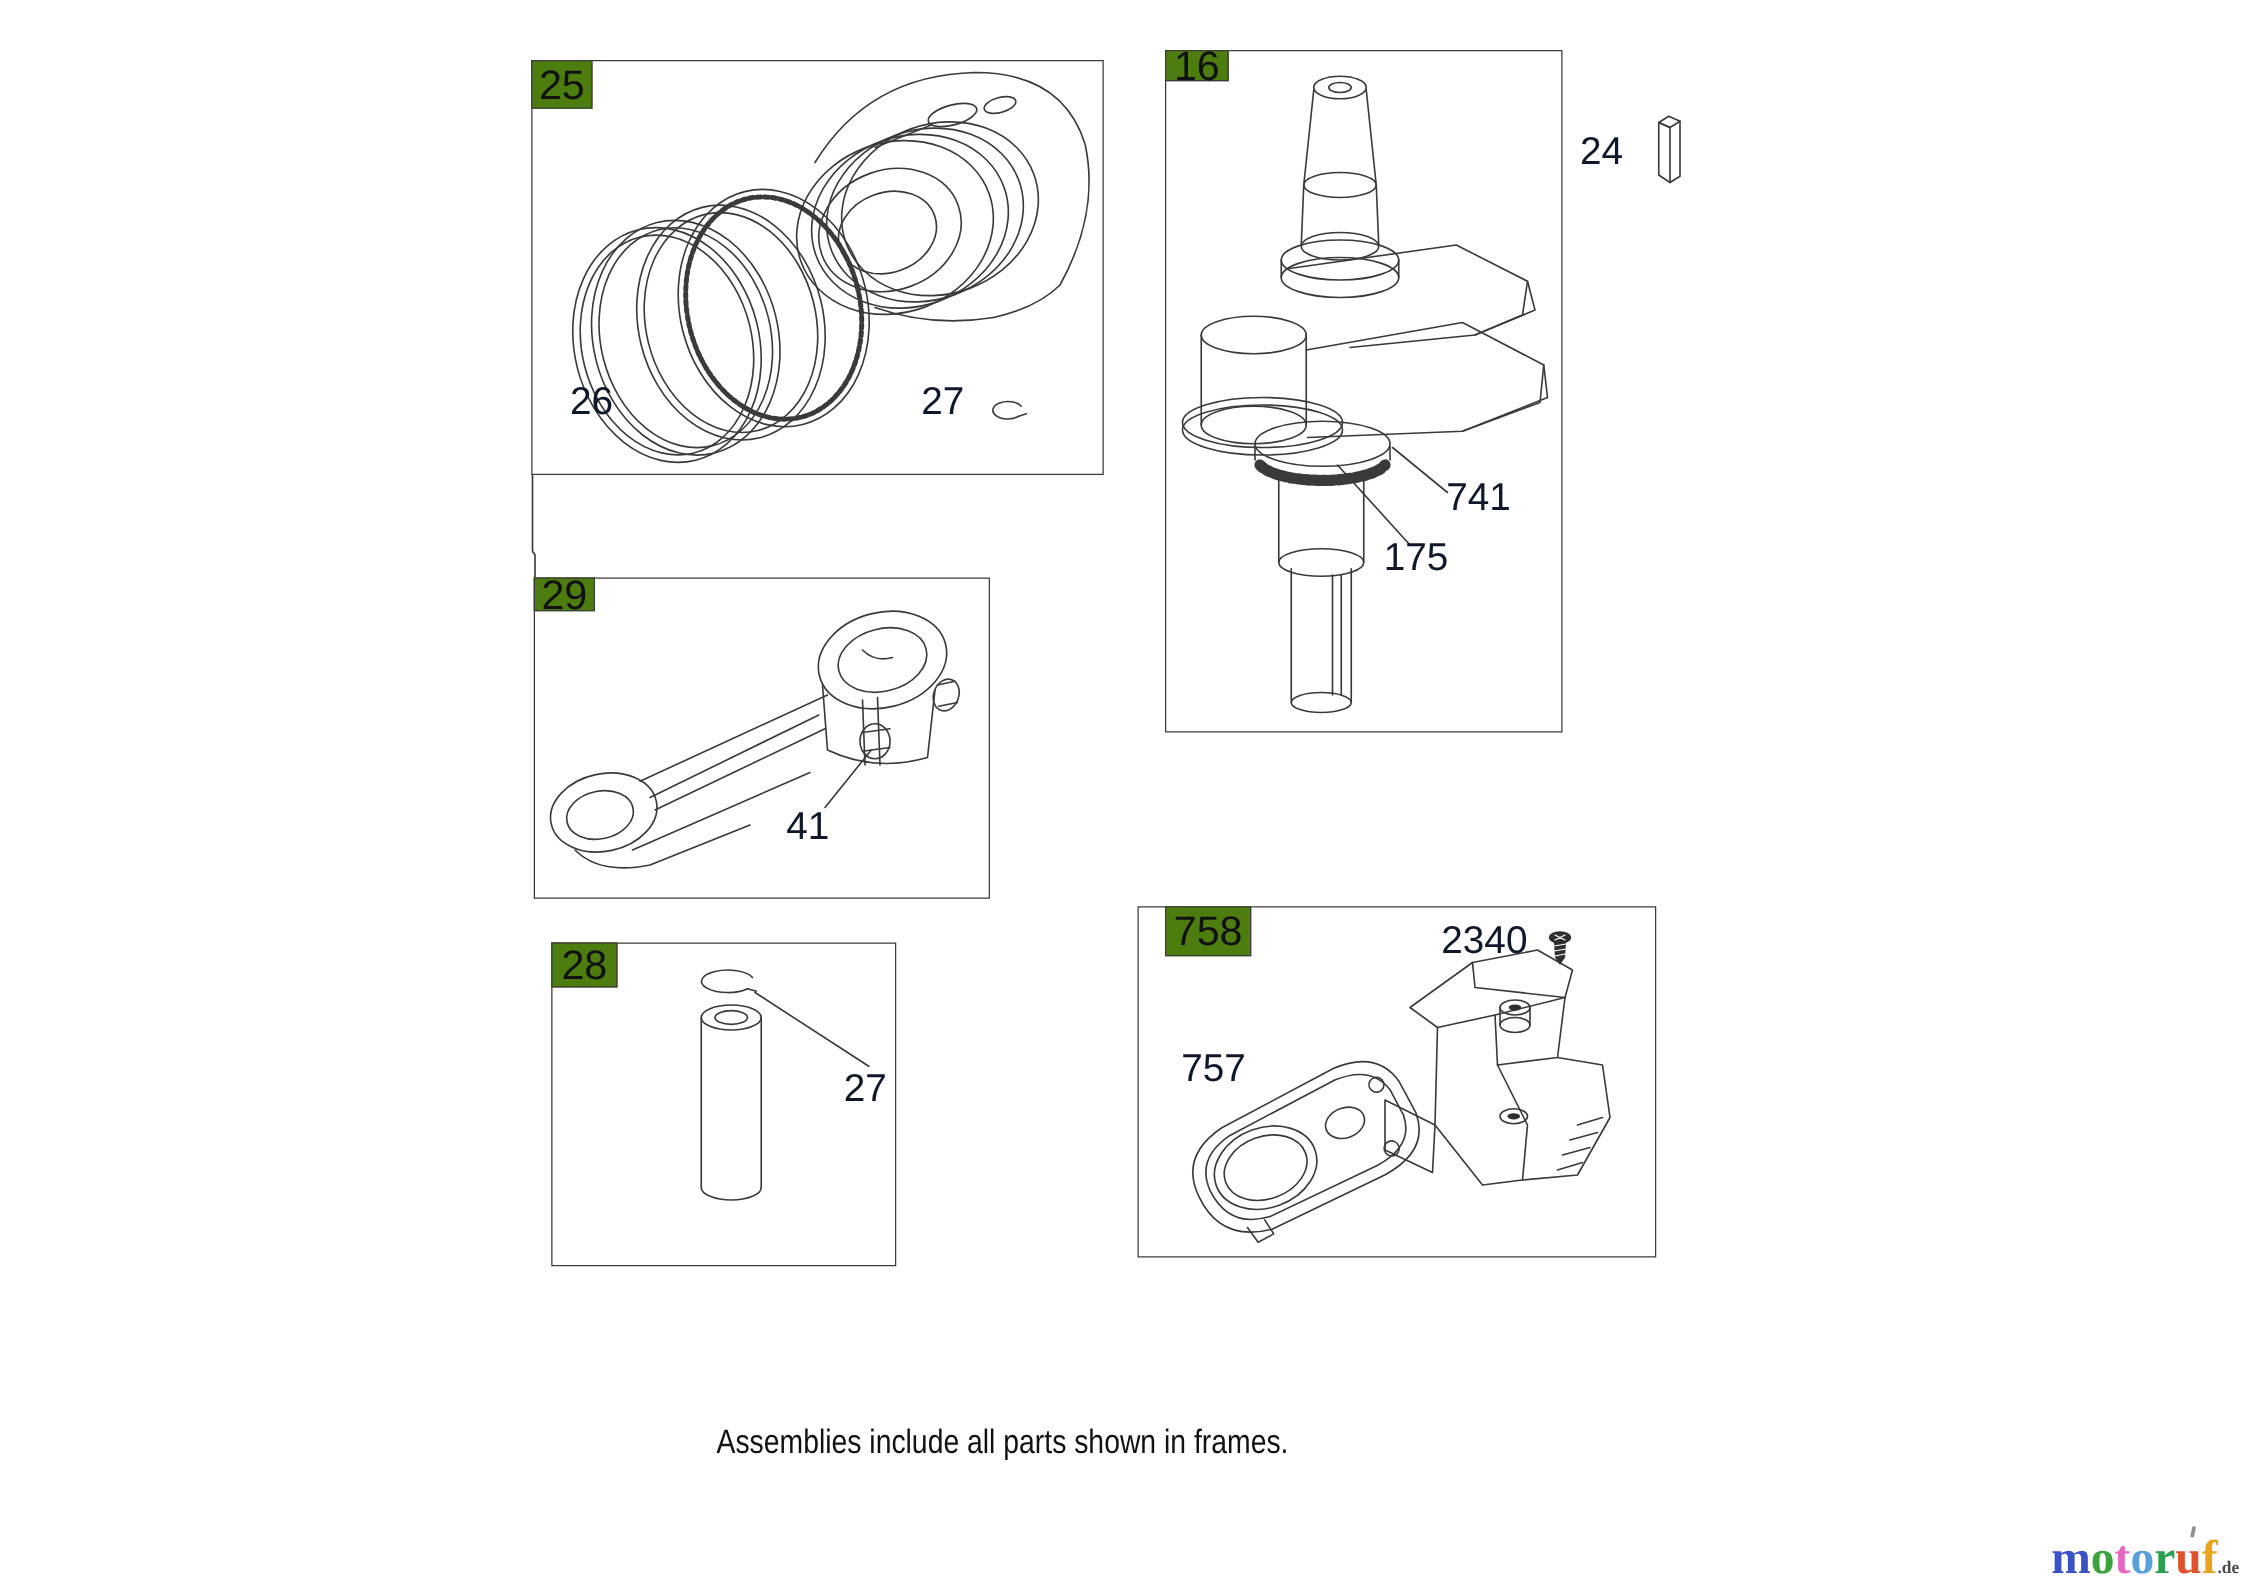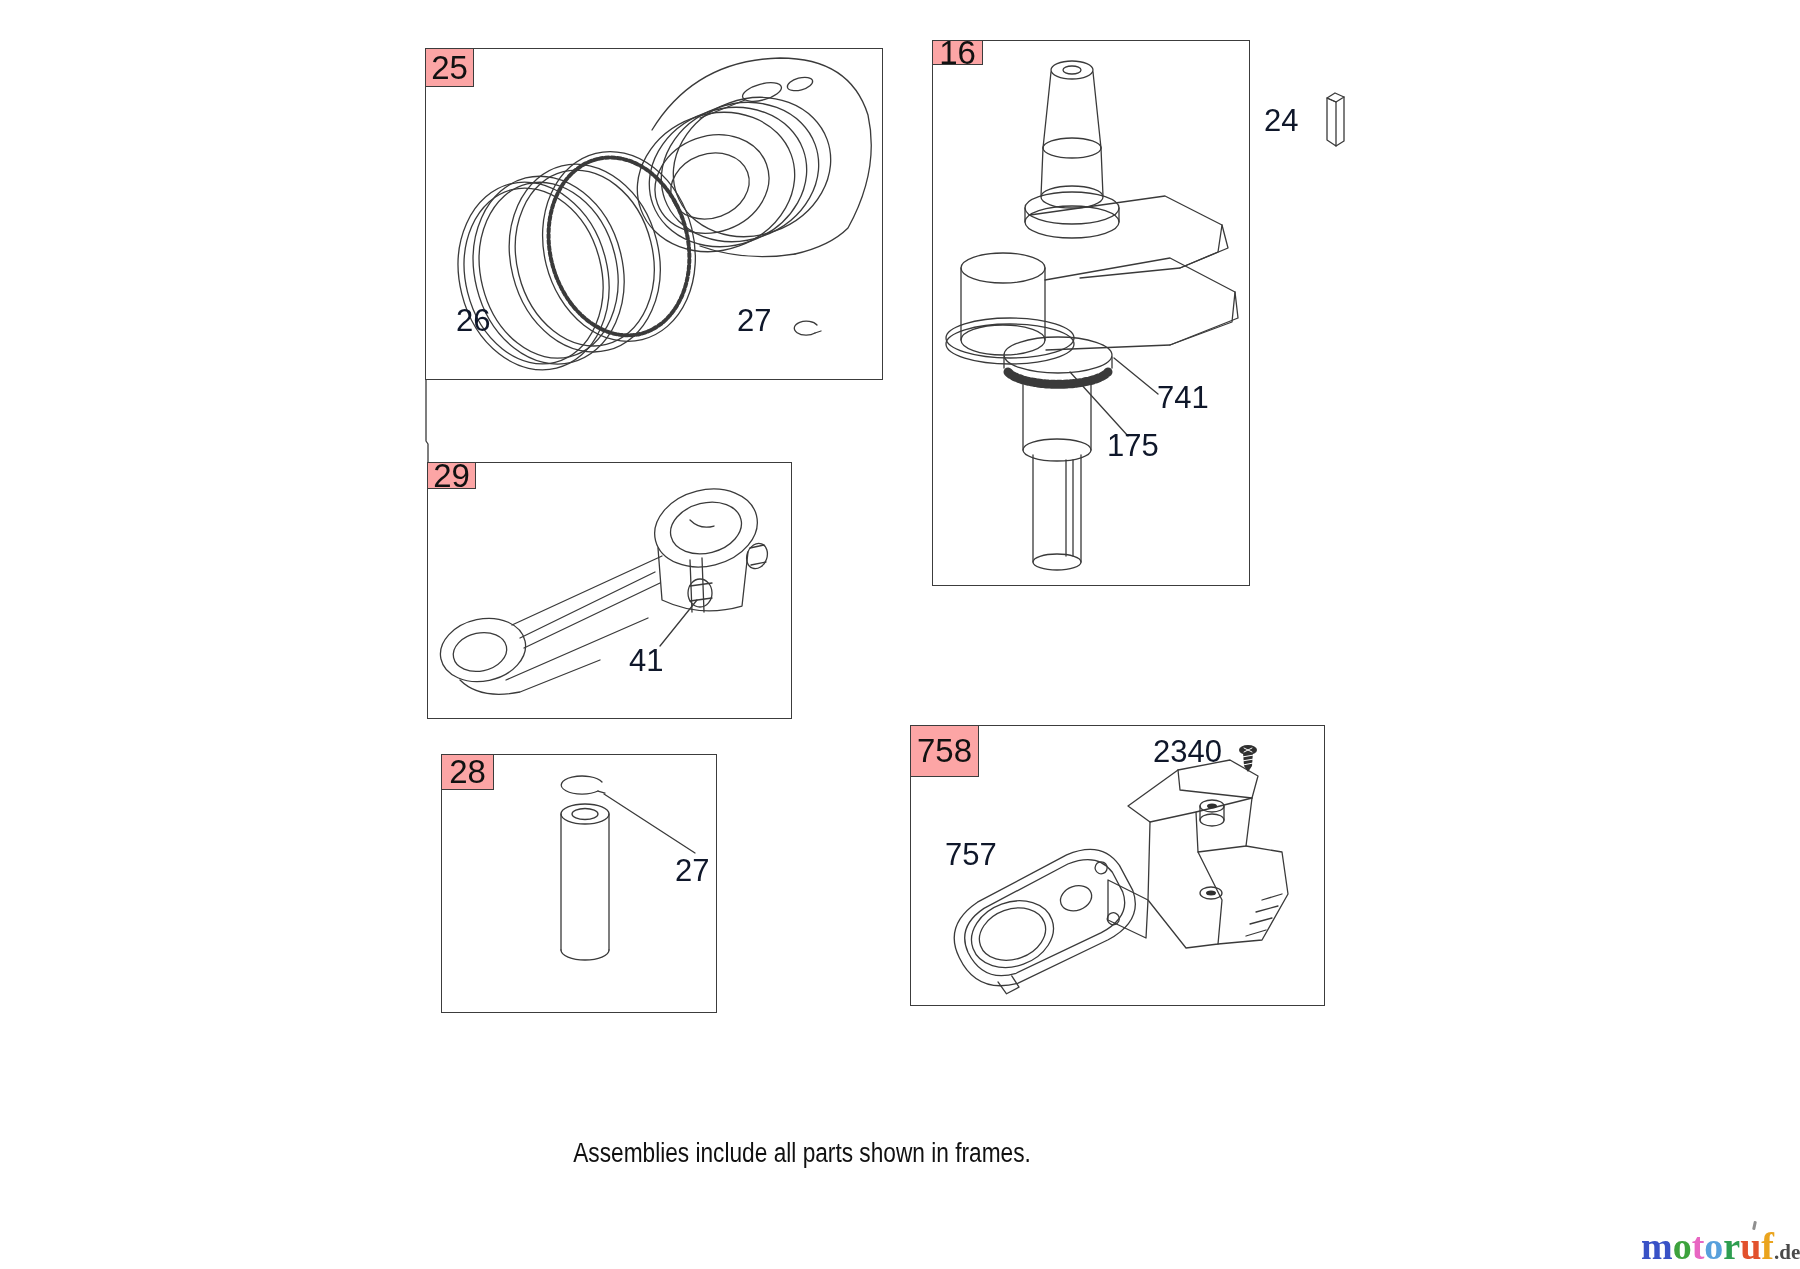--- a/index.html
+++ b/index.html
@@ -8,29 +8,29 @@
   .stage { position:relative; width:1800px; height:1269px; background:#fff; overflow:hidden; }
   .art { position:absolute; left:0; top:0; }
   .art path, .art ellipse, .art circle, .art polyline {
     stroke:#3a3a3a; stroke-width:1.3; fill:none; stroke-linejoin:round; stroke-linecap:round;
   }
   .art .teeth  { stroke-width:9;  stroke-dasharray:3.5 3; }
   .art .teeth2 { stroke-width:4;  stroke-dasharray:3.5 2.5; }
   .art .dark   { fill:#2f2f2f; stroke:none; }
   .art .lt     { stroke:#ffffff; stroke-width:1; }
   .frame { position:absolute; border:1.6px solid #3c3c3c; background:transparent; }
-  .idbox { position:absolute; border:1.6px solid #3c3c3c; background:#fca5a5;
+  .idbox { position:absolute; border:1.6px solid #3c3c3c; background:#4d7c0f;
            display:flex; align-items:center; justify-content:center;
            font-size:33px; color:#111; }
   .plabel { position:absolute; font-size:31px; color:#0f172a; white-space:nowrap; }
   .caption { position:absolute; left:420px; top:1138px; width:764px; text-align:center;
              font-size:27px; color:#111; transform:scaleX(.84); }
   .logo { position:absolute; left:1641px; top:1224px; white-space:nowrap;
           font-family:"Liberation Serif","DejaVu Serif",serif; font-weight:700; font-size:38px; }
-  .logo .suffix { font-size:21px; }
+  .logo .suffix { font-size:14px; }
   .logo-tick { position:absolute; left:1753px; top:1221px; width:3px; height:9px;
                background:#8f8f8f; transform:rotate(12deg); border-radius:1px; }
 </style>
 </head>
 <body>
 
 <div class="stage">
 
   <svg class="art" width="1800" height="1269" viewBox="0 0 1800 1269">
 
@@ -175,21 +175,21 @@
   <div class="frame" style="left:425px;top:48px;width:458px;height:332px"></div>
   <div class="frame" style="left:932px;top:40px;width:318px;height:546px"></div>
   <div class="frame" style="left:427px;top:462px;width:365px;height:257px"></div>
   <div class="frame" style="left:441px;top:754px;width:276px;height:259px"></div>
   <div class="frame" style="left:910px;top:725px;width:415px;height:281px"></div>
 
   <div class="idbox" style="left:425px;top:48px;width:49px;height:39px">25</div>
   <div class="idbox" style="left:932px;top:40px;width:51px;height:25px">16</div>
   <div class="idbox" style="left:427px;top:462px;width:49px;height:27px">29</div>
   <div class="idbox" style="left:441px;top:754px;width:53px;height:36px">28</div>
-  <div class="idbox" style="left:910px;top:725px;width:69px;height:52px">758</div>
+  <div class="idbox" style="left:932px;top:725px;width:69px;height:40px">758</div>
 
   <div class="plabel" style="left:456px;top:303px">26</div>
   <div class="plabel" style="left:737px;top:303px">27</div>
   <div class="plabel" style="left:1264px;top:103px">24</div>
   <div class="plabel" style="left:1157px;top:380px">741</div>
   <div class="plabel" style="left:1107px;top:428px">175</div>
   <div class="plabel" style="left:629px;top:643px">41</div>
   <div class="plabel" style="left:675px;top:853px">27</div>
   <div class="plabel" style="left:945px;top:837px">757</div>
   <div class="plabel" style="left:1153px;top:734px">2340</div>

